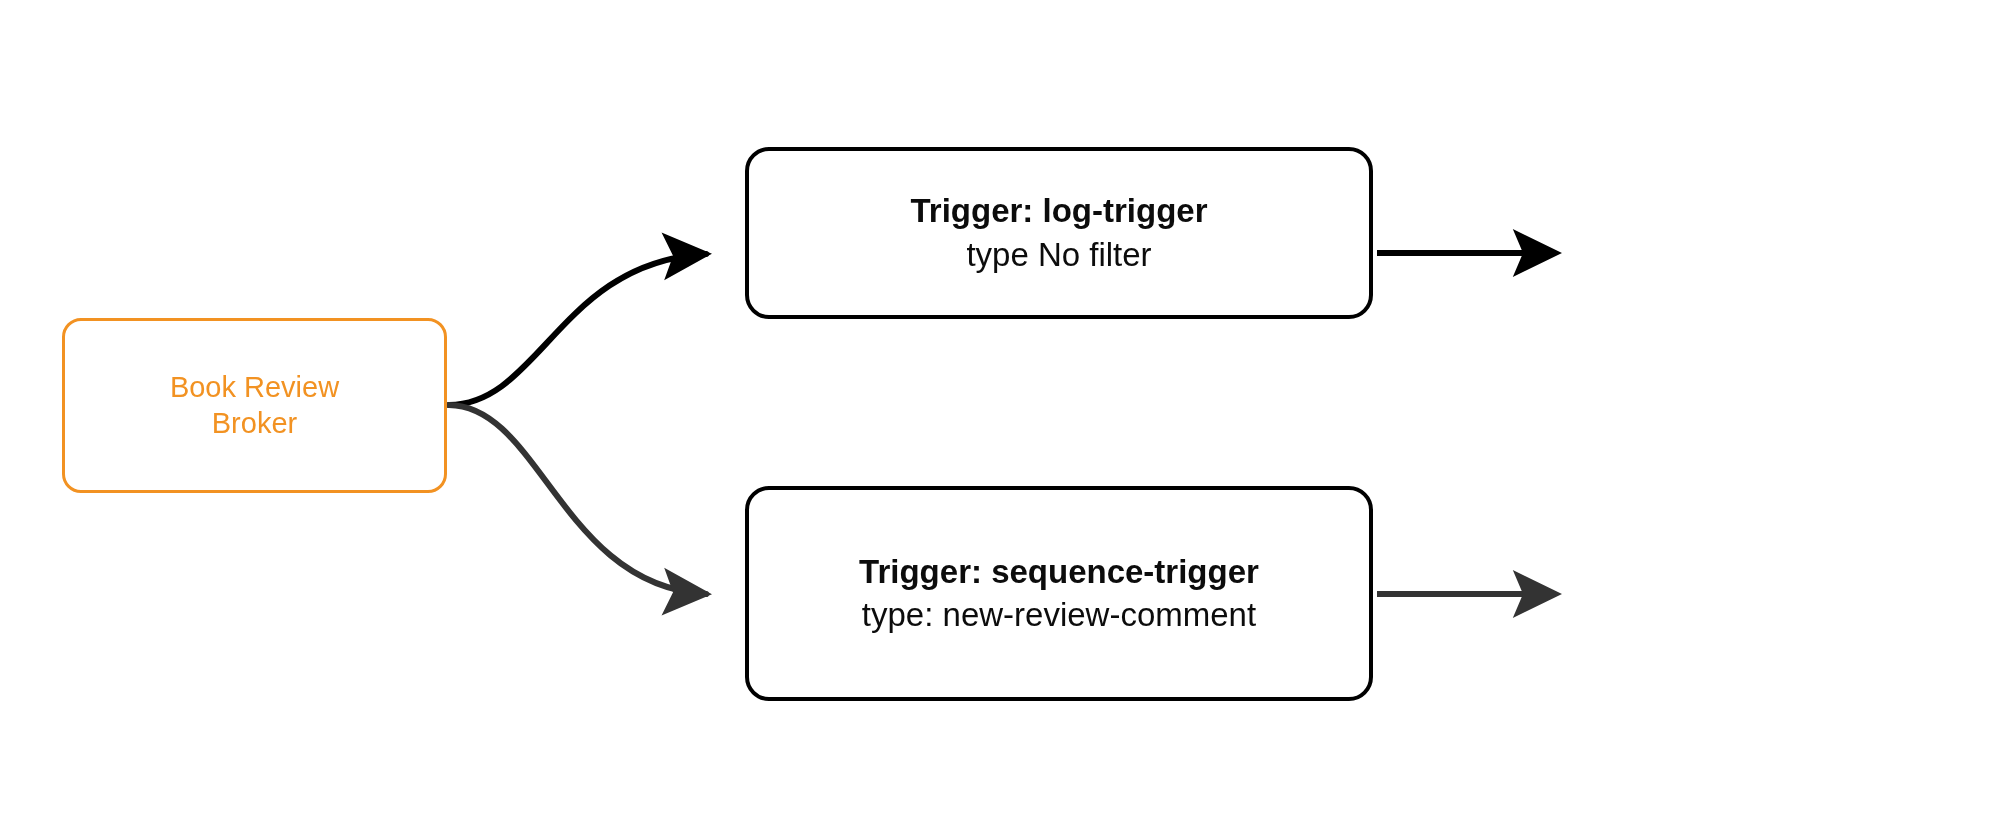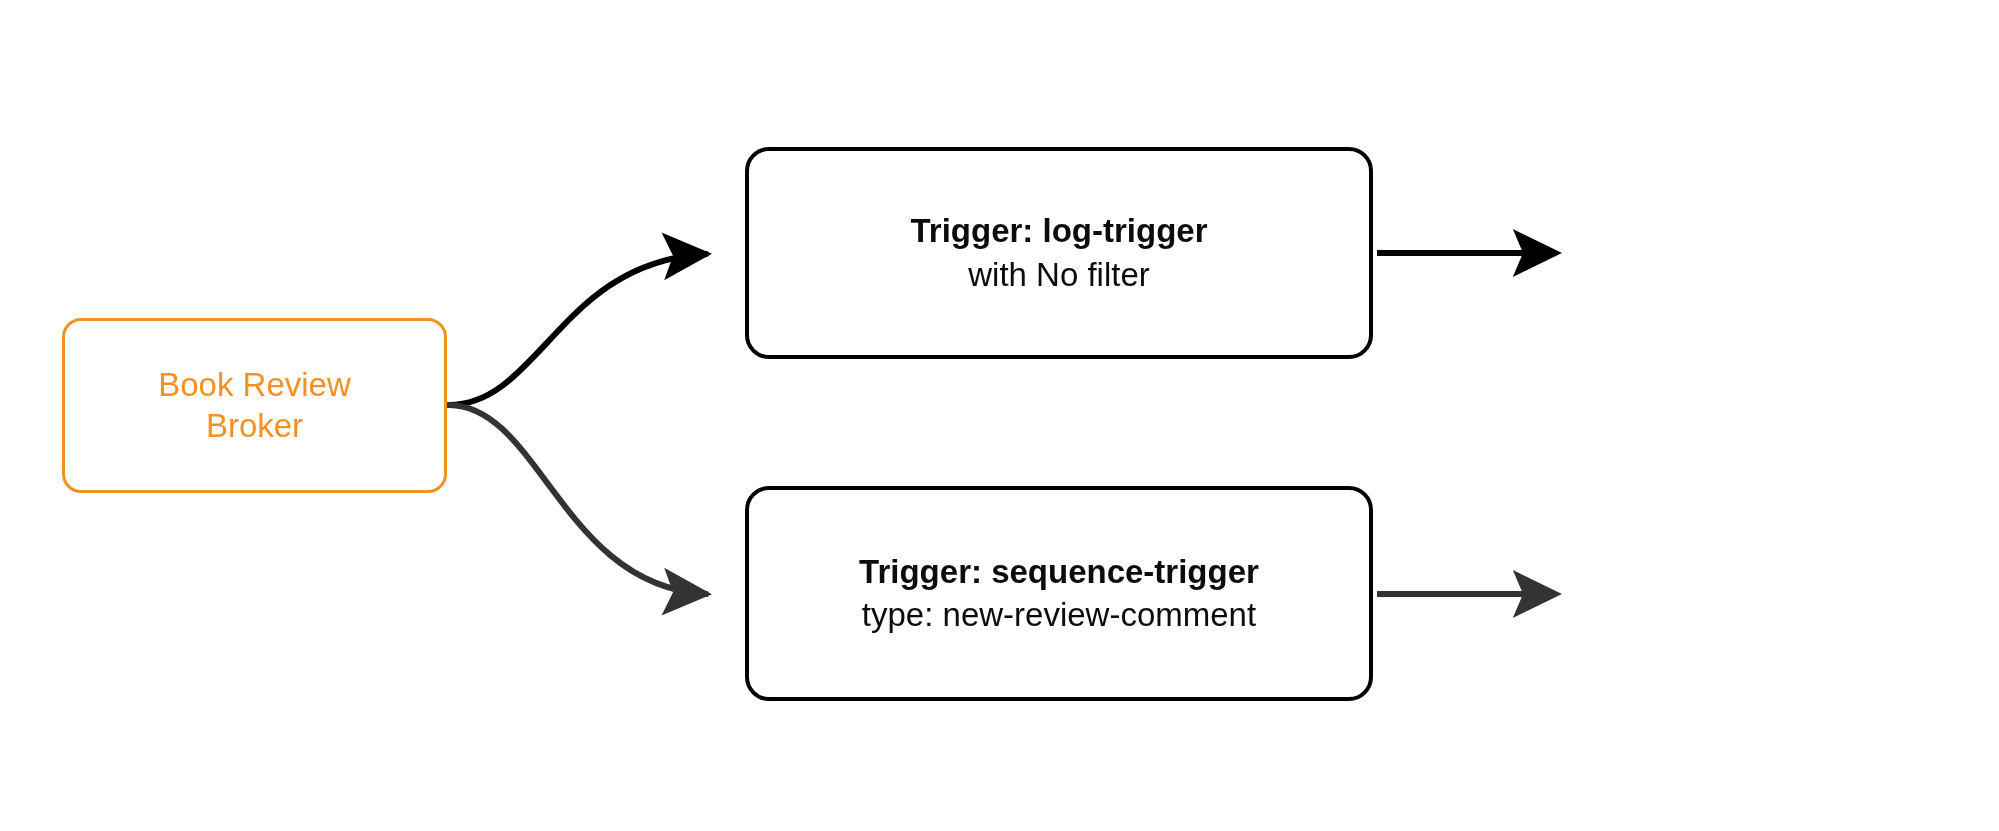--- a/index.html
+++ b/index.html
@@ -39,36 +39,36 @@
   }
   
   .node-broker {
     left: 62px;
     top: 318px;
     width: 385px;
     height: 175px;
     border: 3px solid #F29222;
     border-radius: 19px;
     color: #F29222;
-    font-size: 33px;
+    font-size: 29px;
     font-weight: 400;
   }
   .node-broker .node-line { display: block; }
   
   .node-trigger {
     left: 745px;
     width: 628px;
     border: 4px solid #000000;
     border-radius: 24px;
     color: #0c0c0c;
     font-size: 33px;
   }
   .node-trigger.trigger-top {
     top: 147px;
-    height: 212px;
+    height: 172px;
   }
   .node-trigger.trigger-bottom {
     top: 486px;
     height: 215px;
   }
   .trigger-title {
     font-weight: 700;
     display: block;
     white-space: nowrap;
   }
@@ -116,21 +116,21 @@
     <path d="M1377,594 L1556,594" fill="none" stroke="#333333" stroke-width="6" stroke-linecap="butt" marker-end="url(#arrow-gray)"></path>
   </svg>
 
   <div class="node node-broker">
     <span class="node-line">Book Review</span>
     <span class="node-line">Broker</span>
   </div>
 
   <div class="node node-trigger trigger-top">
     <span class="trigger-title">Trigger: log-trigger</span>
-    <span class="trigger-subtitle">with No filter</span>
+    <span class="trigger-subtitle">type No filter</span>
   </div>
 
   <div class="node node-trigger trigger-bottom">
     <span class="trigger-title">Trigger: sequence-trigger</span>
     <span class="trigger-subtitle">type: new-review-comment</span>
   </div>
 
 
 
 </div>

